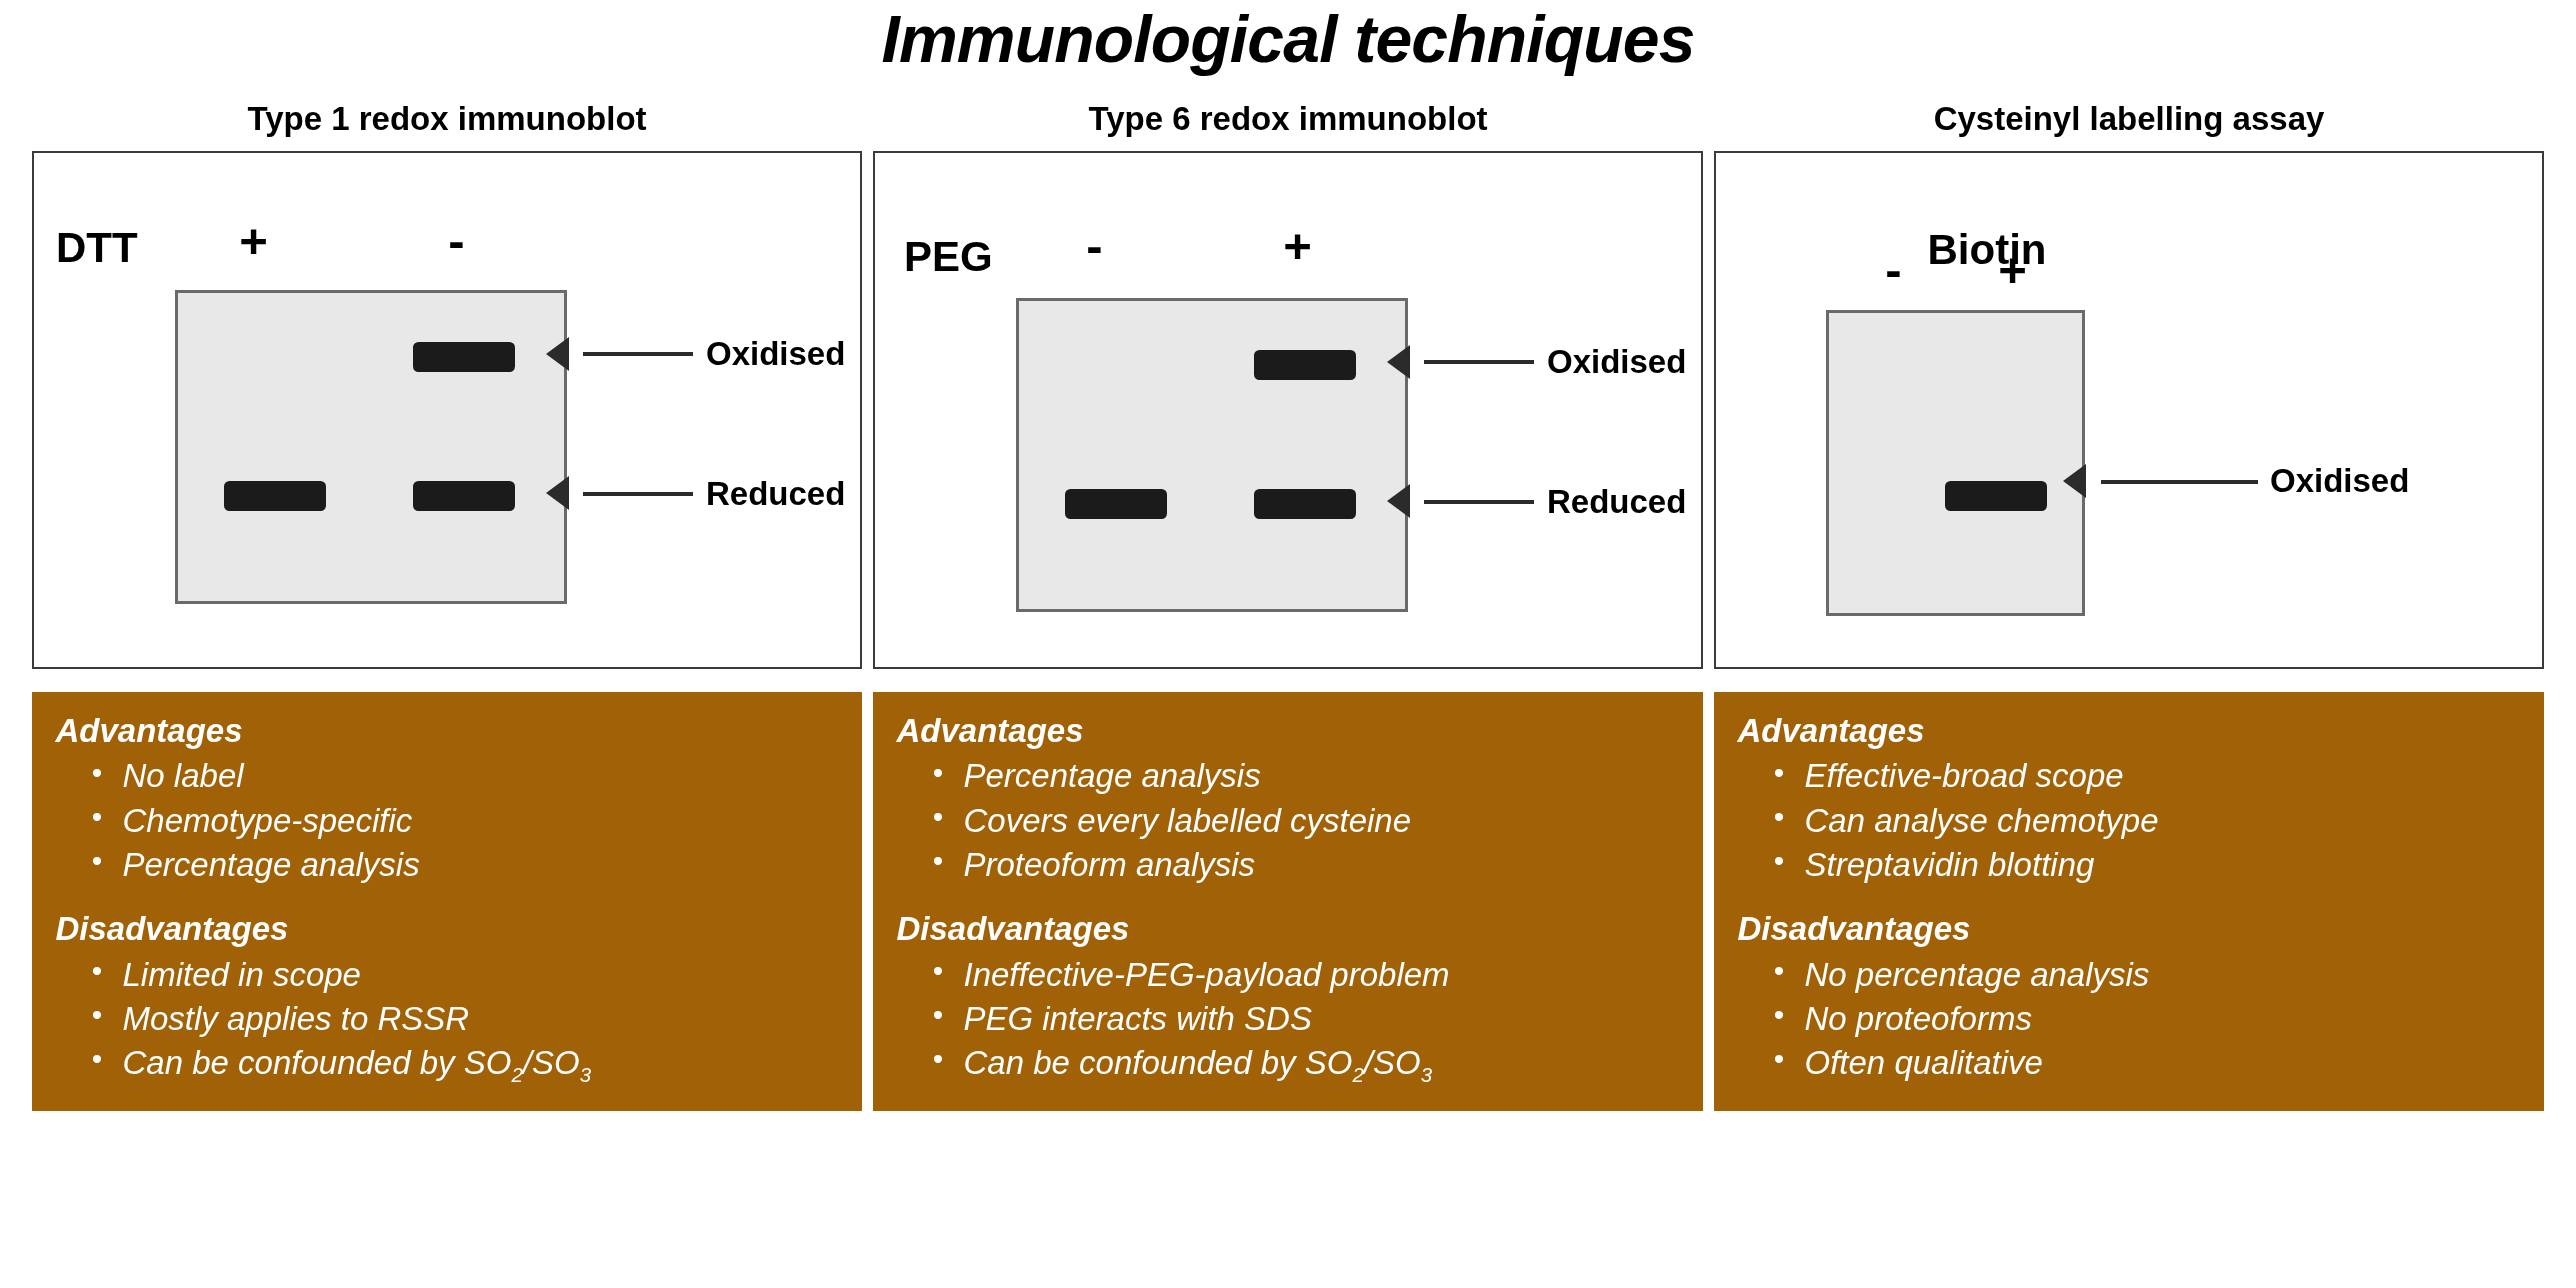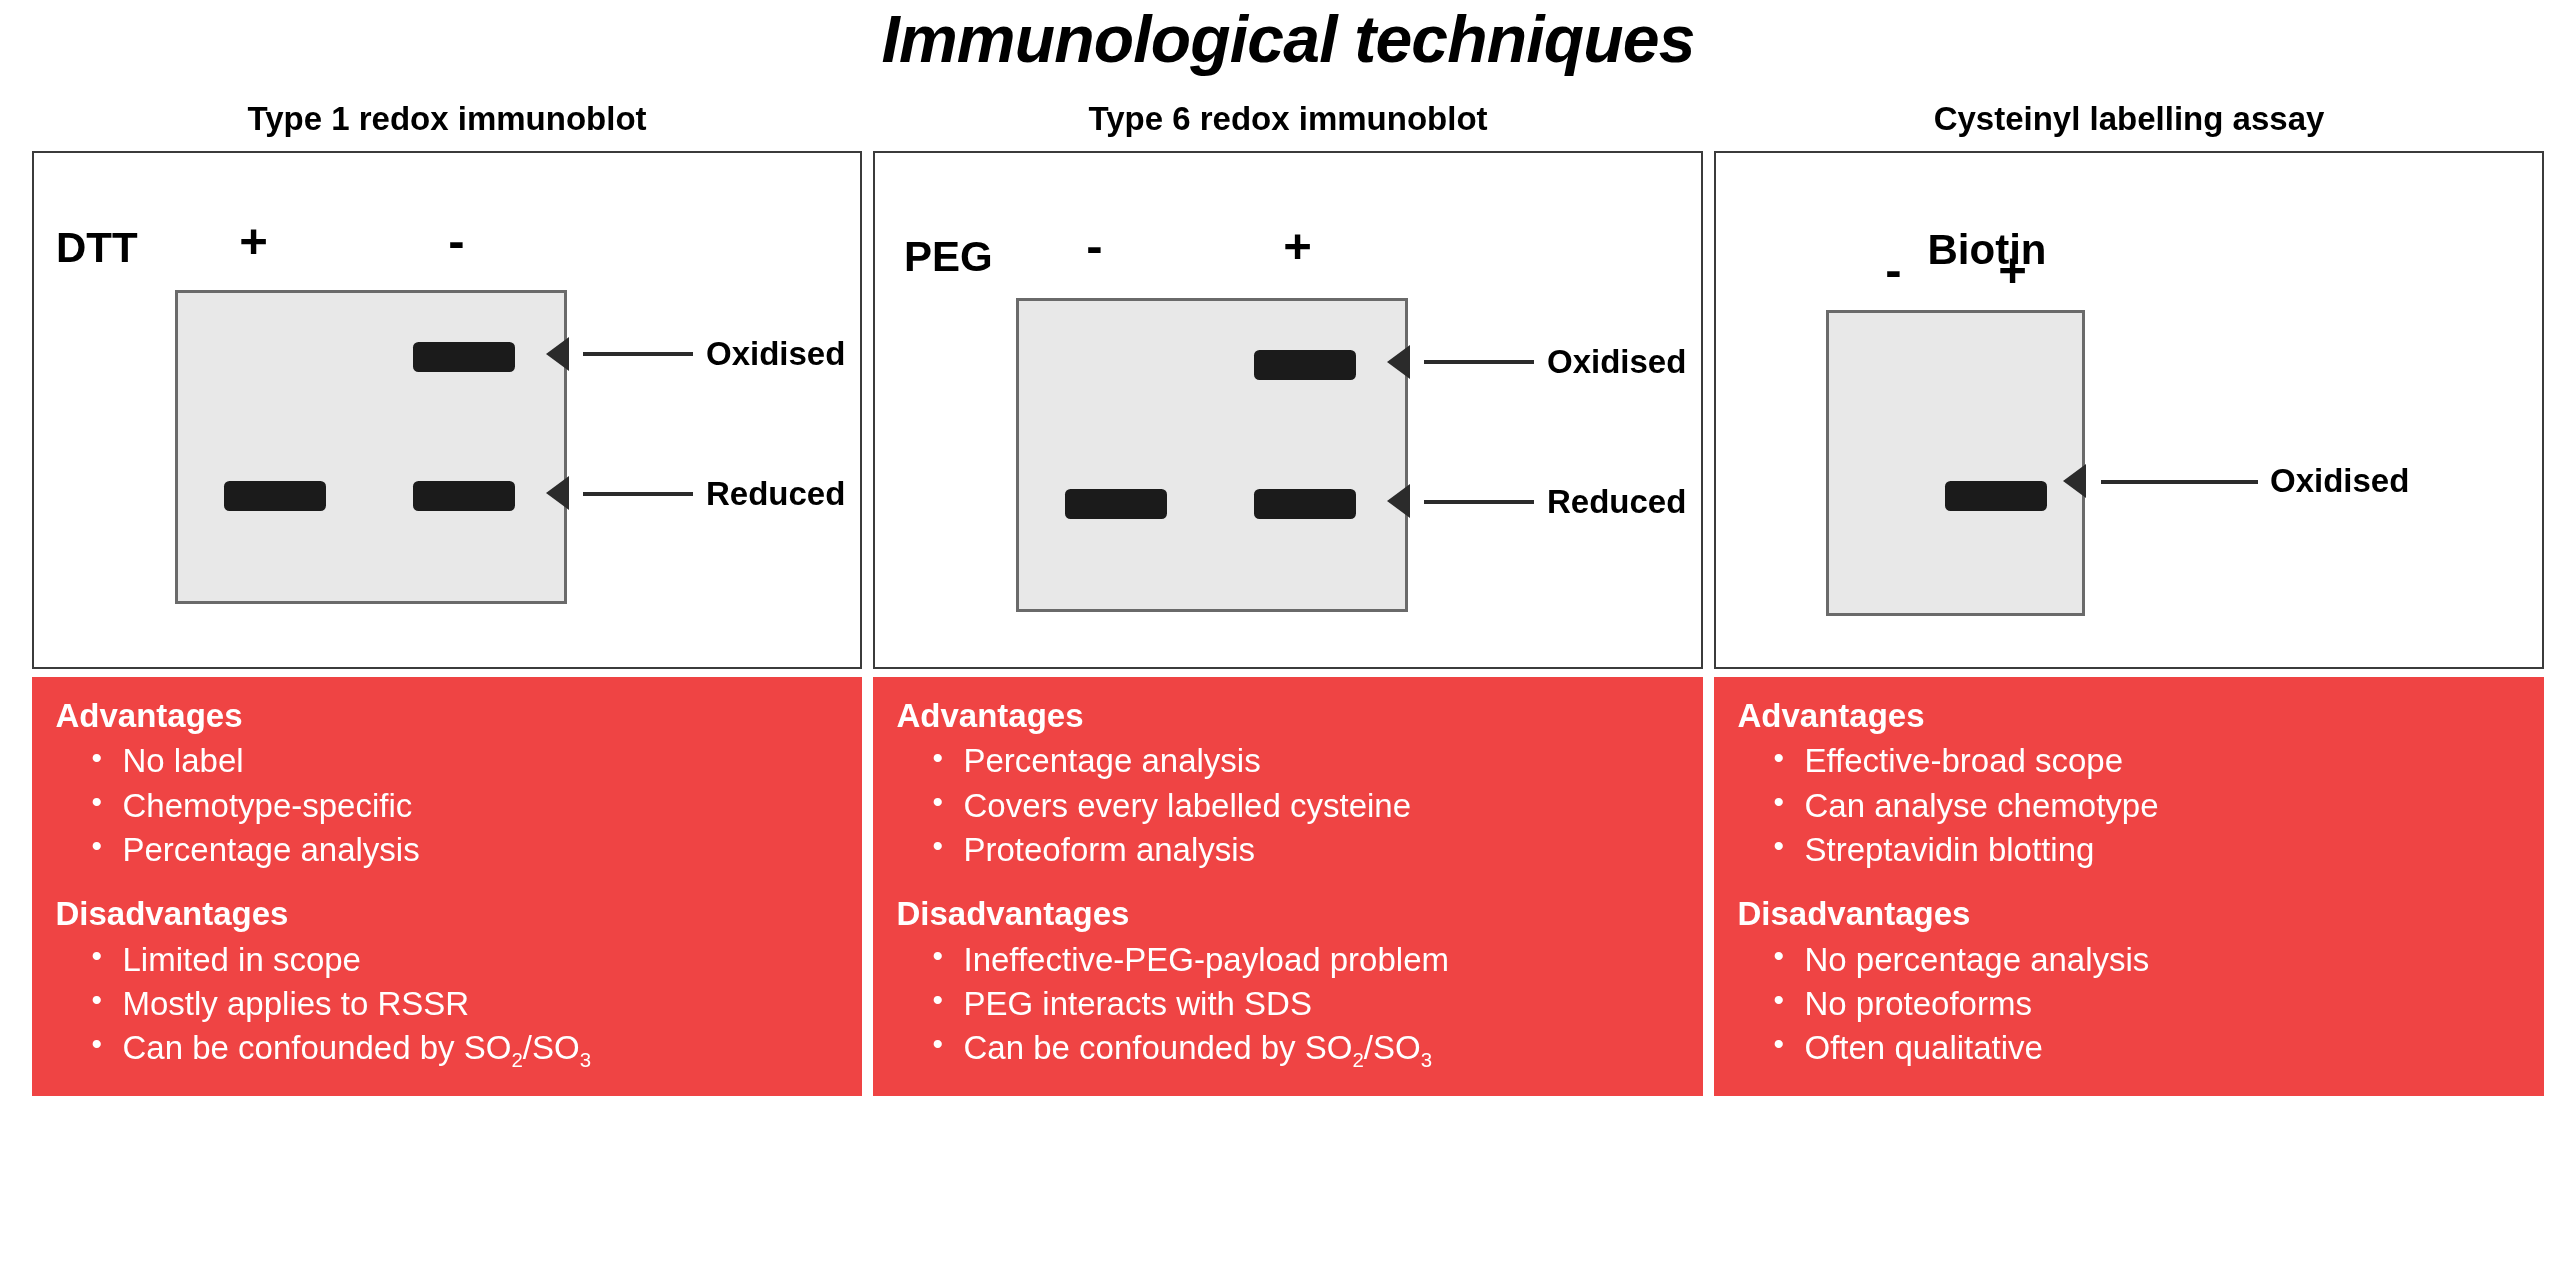--- a/index.html
+++ b/index.html
@@ -109,26 +109,27 @@
   .annot-label {
     position: absolute;
     font-size: 33px;
     font-weight: bold;
     color: #000000;
     white-space: nowrap;
   }
 
   
   .info-box {
-    background: #ef4444;
+    background: #a16207;
     color: #ffffff;
     box-sizing: border-box;
     padding: 20.4px 23.5px 23.5px 23.5px;
-    margin-top: 8px;
+    margin-top: 23px;
     flex: 1;
+    font-style: italic;
   }
   .info-heading {
     font-size: 33px;
     font-weight: bold;
     color: #ffffff;
     margin: 0 0 3.1px 0;
     line-height: 1.18;
   }
   .info-list {
     list-style: none;

